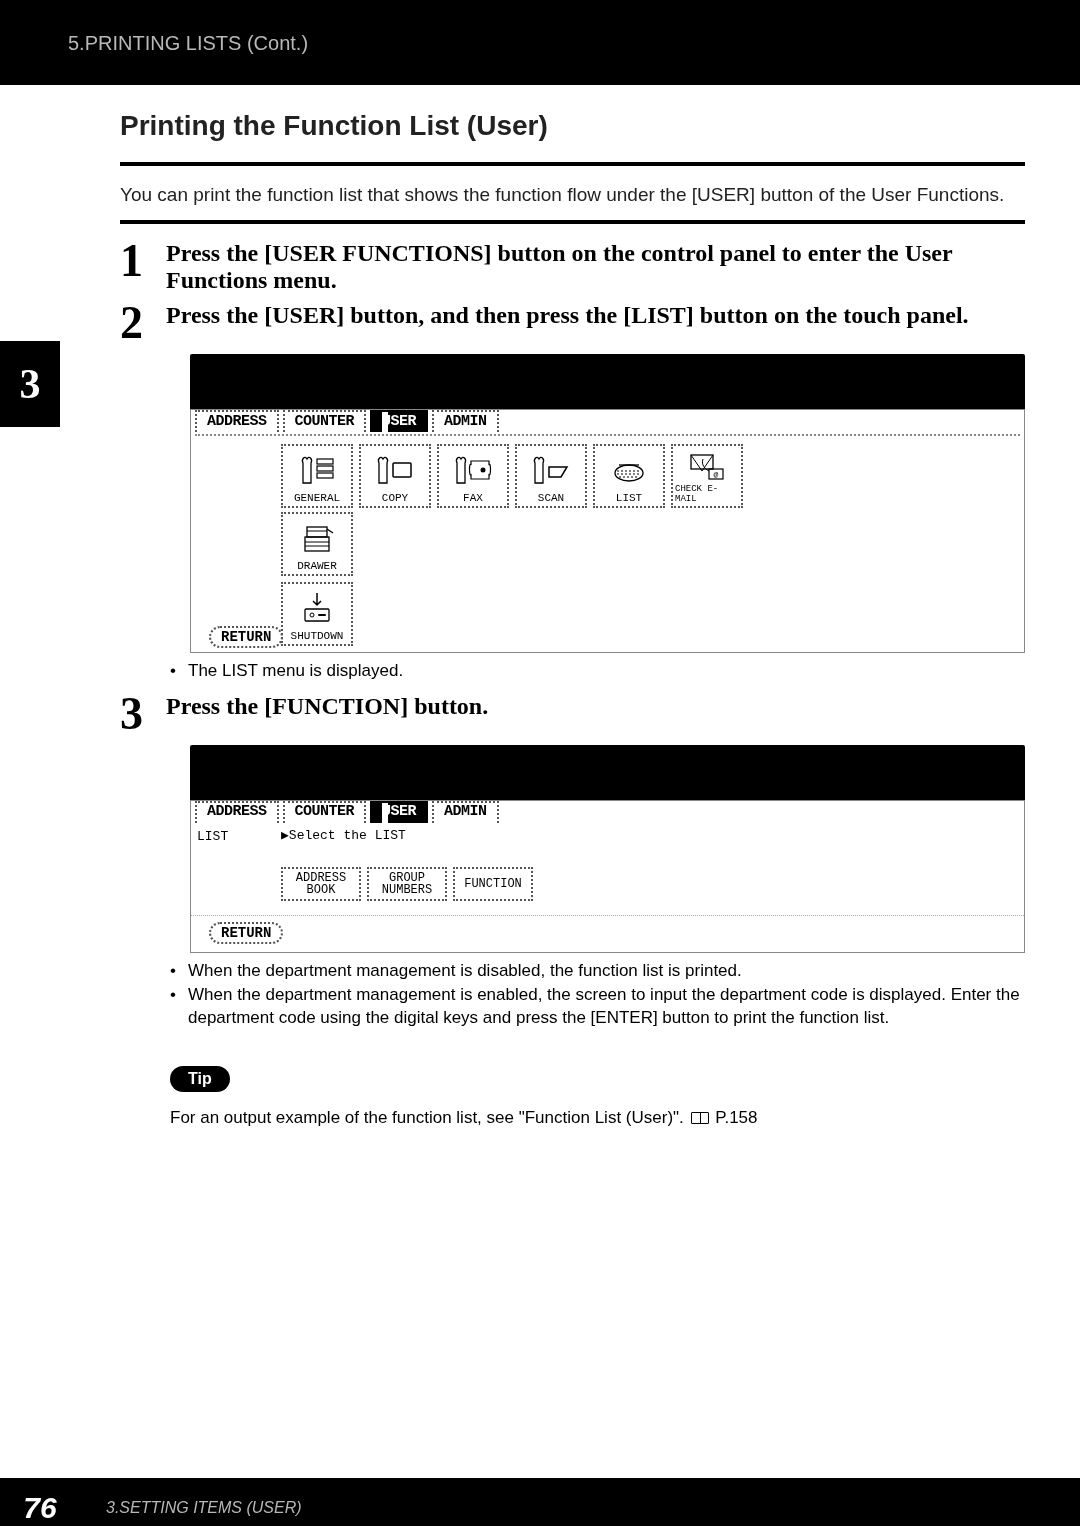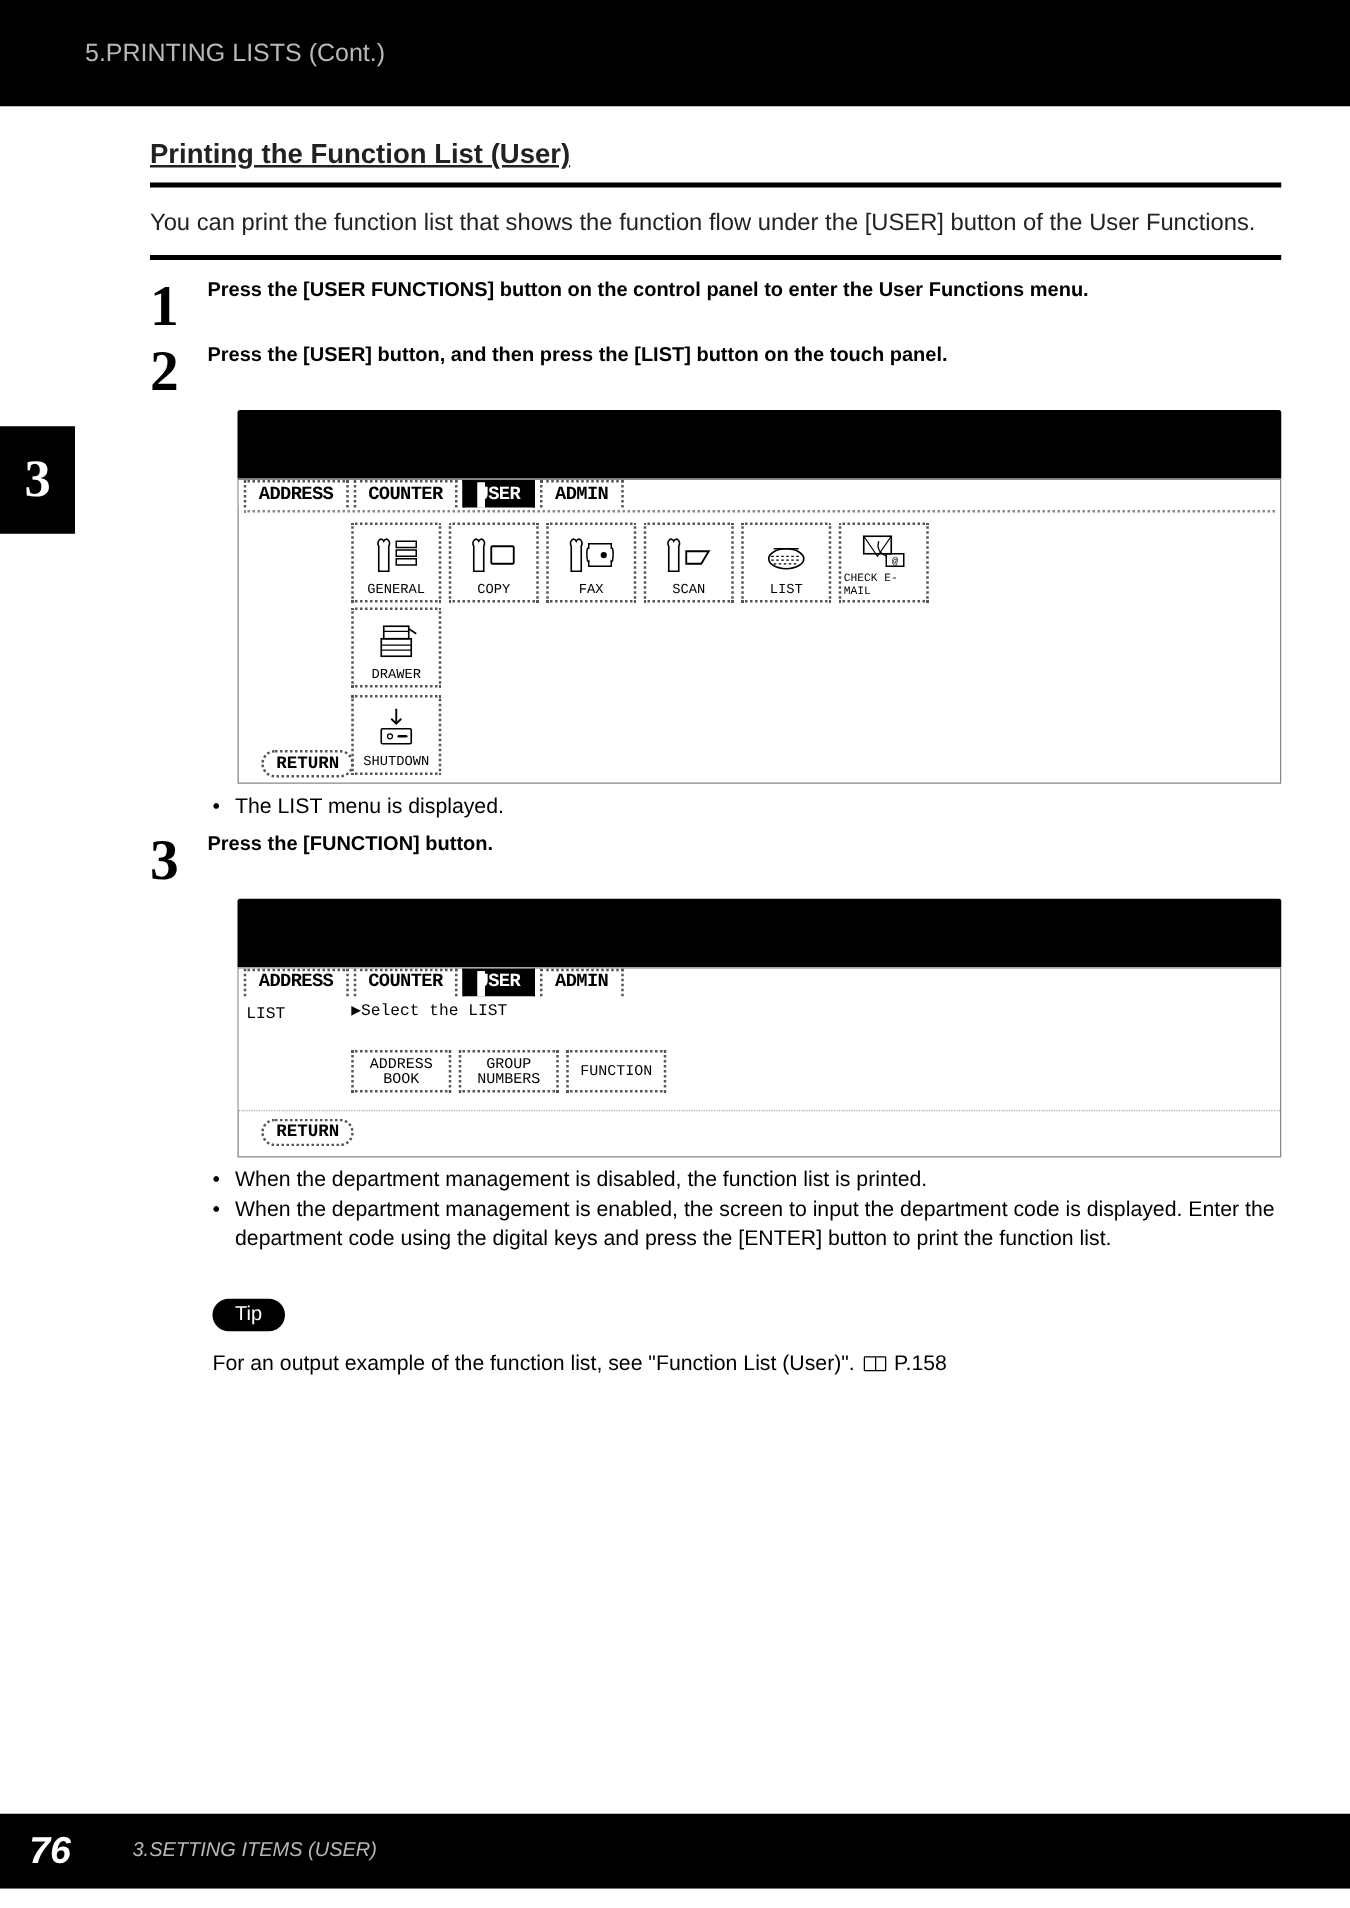--- a/index.html
+++ b/index.html
@@ -1,26 +1,26 @@
 <!DOCTYPE html>
 <html><head>
 <meta charset="utf-8">
 <style>
   * { box-sizing: border-box; margin: 0; padding: 0; }
   html, body { width: 1080px; background: #fff; font-family: Arial, Helvetica, sans-serif; color: #000; }
   .top-black-bar { background: #000; height: 85px; padding-left: 68px; padding-top: 32px; }
   .top-black-bar .crumb { color: #b8b8b8; font-size: 20px; }
   .page-body { padding: 25px 55px 0 120px; }
-  .section-heading { font-size: 22px; font-weight: 700; color: #222; margin-bottom: 10px; text-decoration: underline; }
+  .section-heading { font-size: 28px; font-weight: 700; color: #222; margin-bottom: 20px; }
   .thick-rule { border: none; border-top: 4px solid #000; margin-bottom: 18px; }
   .intro-line { font-size: 19px; color: #222; margin-bottom: 14px; }
   .mid-rule { border: none; border-top: 4px solid #000; margin-bottom: 14px; }
   .step { display: flex; align-items: flex-start; margin-bottom: 6px; }
   .step .num { font-family: 'Times New Roman', serif; font-weight: 700; font-size: 46px; line-height: 1; width: 46px; flex: 0 0 46px; text-align: left; }
-  .step .txt { font-size: 16px; font-weight: 700; padding-top: 2px; flex: 1; }
+  .step .txt { font-size: 24px; font-weight: 700; padding-top: 2px; flex: 1; font-family: Liberation Serif, serif; }
   .chapter-tab { position: absolute; left: 0; top: 341px; width: 60px; height: 86px; background: #000; color: #fff; font-family: 'Times New Roman', serif; font-weight: 700; font-size: 42px; display: flex; align-items: center; justify-content: center; }
   .panel-wrap { margin-left: 70px; margin-top: 8px; margin-bottom: 6px; }
   .panel-black { background: #000; height: 55px; border-top-left-radius: 2px; border-top-right-radius: 2px; }
   .panel-body { border: 1px solid #888; background: #fff; }
   .tab-row { display: flex; gap: 4px; align-items: flex-end; background: #fff; padding: 0 4px; }
   .tab { border: 2px dotted #555; border-bottom: none; padding: 2px 10px 4px 10px; font-family: 'Courier New', monospace; font-weight: 700; font-size: 15px; background: #fff; position: relative; height: 22px; display: inline-flex; align-items: center; letter-spacing: -0.5px; }
   .tab.selected { background: #000; color: #fff; border: 2px solid #000; border-bottom: none; }
   .tab.selected::before, .tab.selected::after { content: ""; position: absolute; top: 0; bottom: 0; width: 6px; background: #fff; }
   .panel-divider { border-top: 2px dotted #888; margin: 2px 4px; }
   .btn-grid { display: flex; flex-wrap: wrap; gap: 6px; padding: 6px 6px 4px 90px; }
@@ -32,21 +32,21 @@
   .bullets { margin-left: 50px; margin-bottom: 8px; margin-top: 4px; }
   .bullets li { font-size: 17px; list-style: none; position: relative; padding-left: 18px; line-height: 1.4; }
   .bullets li::before { content: "•"; position: absolute; left: 0; }
   .step3 { margin-top: 6px; }
   .panel2-content { display: flex; padding: 4px 6px 14px 6px; background: #fff; }
   .panel2-left { width: 84px; font-family: 'Courier New', monospace; font-size: 13px; padding-top: 2px; }
   .panel2-right { flex: 1; }
   .panel2-sel { font-family: 'Courier New', monospace; font-size: 13px; margin-bottom: 24px; }
   .panel2-btns { display: flex; gap: 6px; }
   .sbtn { width: 80px; height: 34px; border: 2px dotted #555; font-family: 'Courier New', monospace; font-size: 12px; display: flex; flex-direction: column; align-items: center; justify-content: center; line-height: 1; text-align: center; }
-  .tip-badge { display: inline-block; background: #000; color: #fff; font-weight: 400; font-size: 16px; padding: 4px 18px; border-radius: 14px; margin-top: 28px; margin-bottom: 16px; margin-left: 50px; }
+  .tip-badge { display: inline-block; background: #000; color: #fff; font-weight: 700; font-size: 16px; padding: 4px 18px; border-radius: 14px; margin-top: 28px; margin-bottom: 16px; margin-left: 50px; }
   .tip-text { font-size: 17px; margin-left: 50px; }
   .book-icon { display: inline-block; width: 18px; height: 12px; border: 1.5px solid #000; border-radius: 1px; position: relative; vertical-align: -1px; margin: 0 2px; }
   .book-icon::after { content: ""; position: absolute; left: 50%; top: 0; bottom: 0; border-left: 1px solid #000; }
   .footer-bar { background: #000; height: 60px; margin-top: 350px; display: flex; align-items: center; font-style: italic; }
   .footer-page { background: #000; color: #fff; font-weight: 700; font-size: 30px; width: 80px; text-align: center; }
   .footer-text { color: #b8b8b8; font-size: 16px; margin-left: 26px; }
   svg { display: block; }
 </style>
 </head>
 <body>

